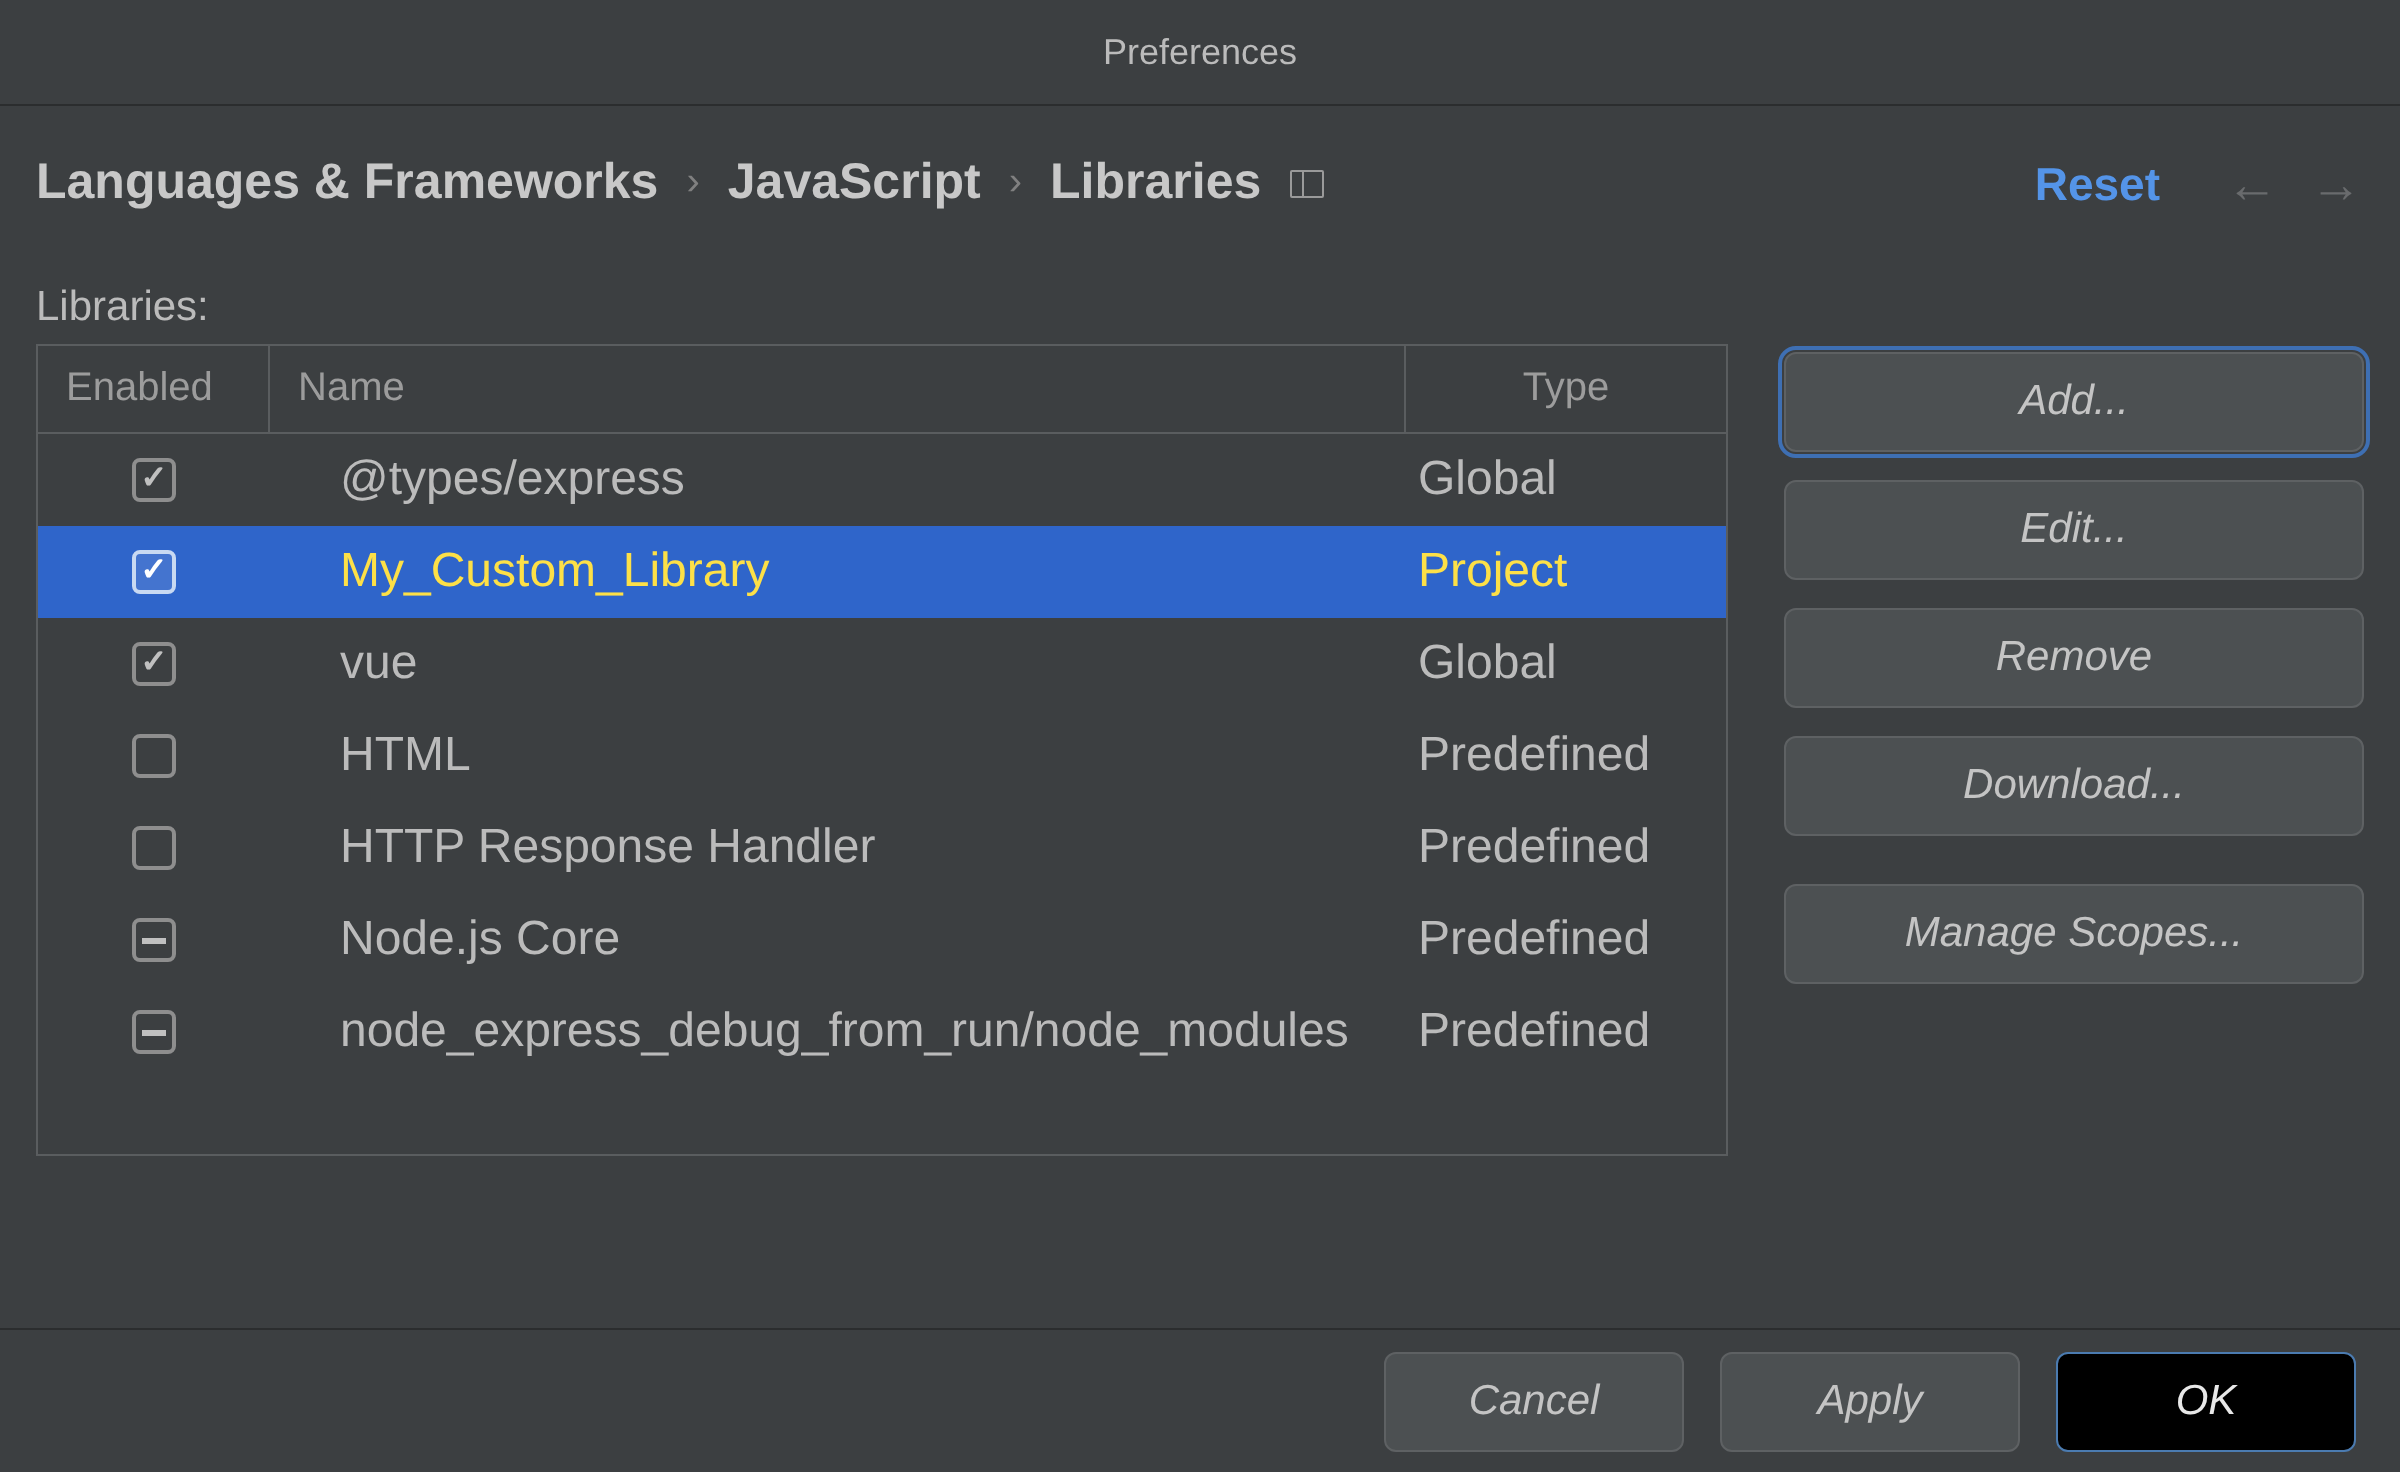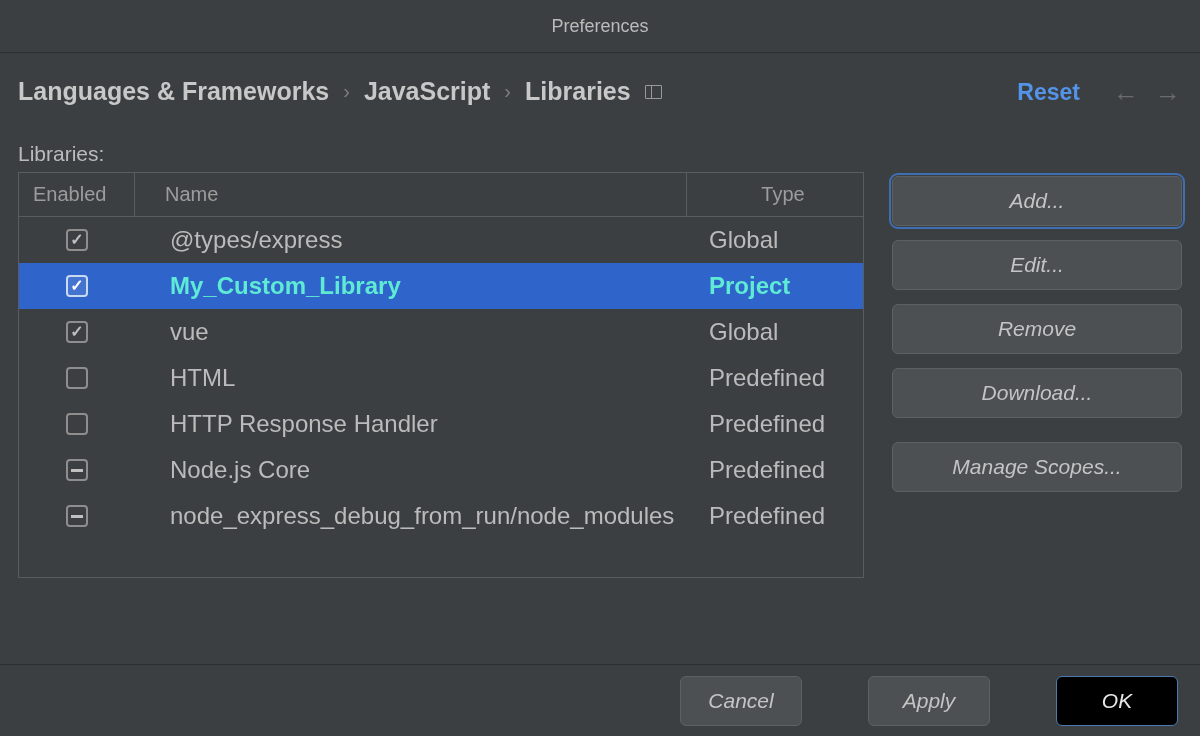--- a/index.html
+++ b/index.html
@@ -94,21 +94,20 @@
       margin-bottom: 6px;
     }
     .table {
       border: 1px solid #5a5d5f;
       background: #3c3f41;
     }
     .table-header {
       display: flex;
       background: #3c3f41;
       border-bottom: 1px solid #5a5d5f;
-      gap: 16px;
     }
     .th {
       padding: 10px 14px;
       color: #9c9c9c;
       font-size: 20px;
       border-right: 1px solid #5a5d5f;
     }
     .th:last-child {
       border-right: none;
     }
@@ -122,22 +121,21 @@
     .row {
       display: flex;
       align-items: center;
       padding: 9px 0;
       font-size: 24px;
       color: #bbbbbb;
       gap: 21px;
     }
     .row.selected {
       background: #2f65ca;
-      color: #5eead4;
-      font-weight: bold;
+      color: #fde047;
     }
     .cell-enabled {
       width: 116px;
       display: flex;
       justify-content: center;
       align-items: center;
     }
     .cell-name {
       flex: 1;
       padding-left: 14px;
@@ -214,22 +212,21 @@
       right: 0;
       height: 72px;
       border-top: 1px solid #2b2d2e;
       display: flex;
       align-items: center;
       justify-content: flex-end;
       gap: 18px;
       padding: 0 22px;
     }
     .footer .btn {
-      width: 122px;
-      margin-left: 48px;
+      width: 150px;
     }
     .btn.primary {
       background: #000000;
       border-color: #4b7bb0;
       color: #e8e8e8;
     }
   </style>
 </head>
 <body>
 

